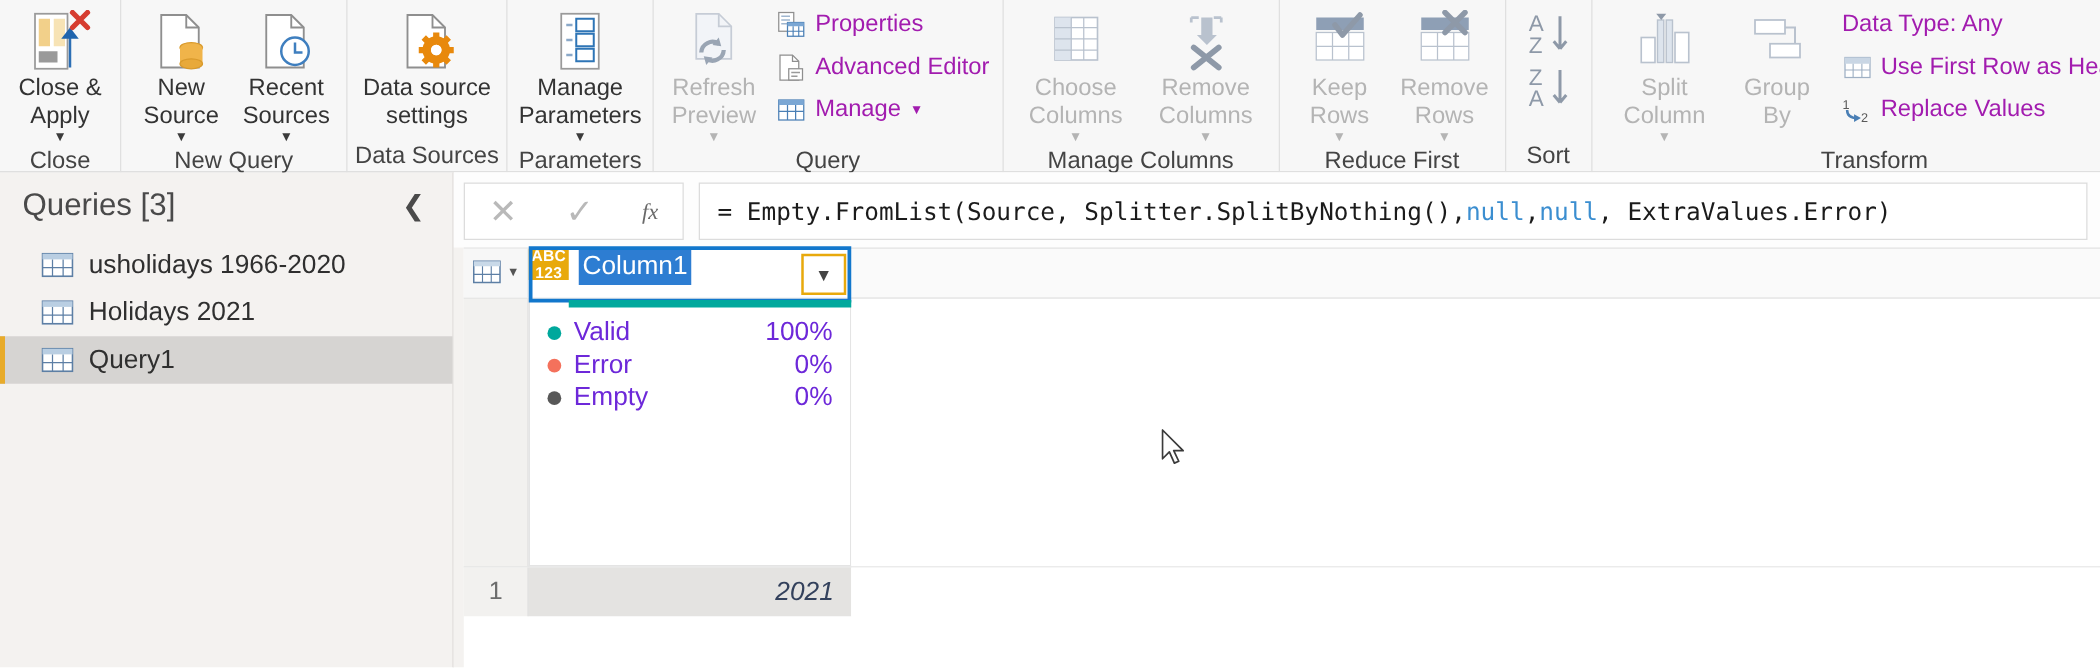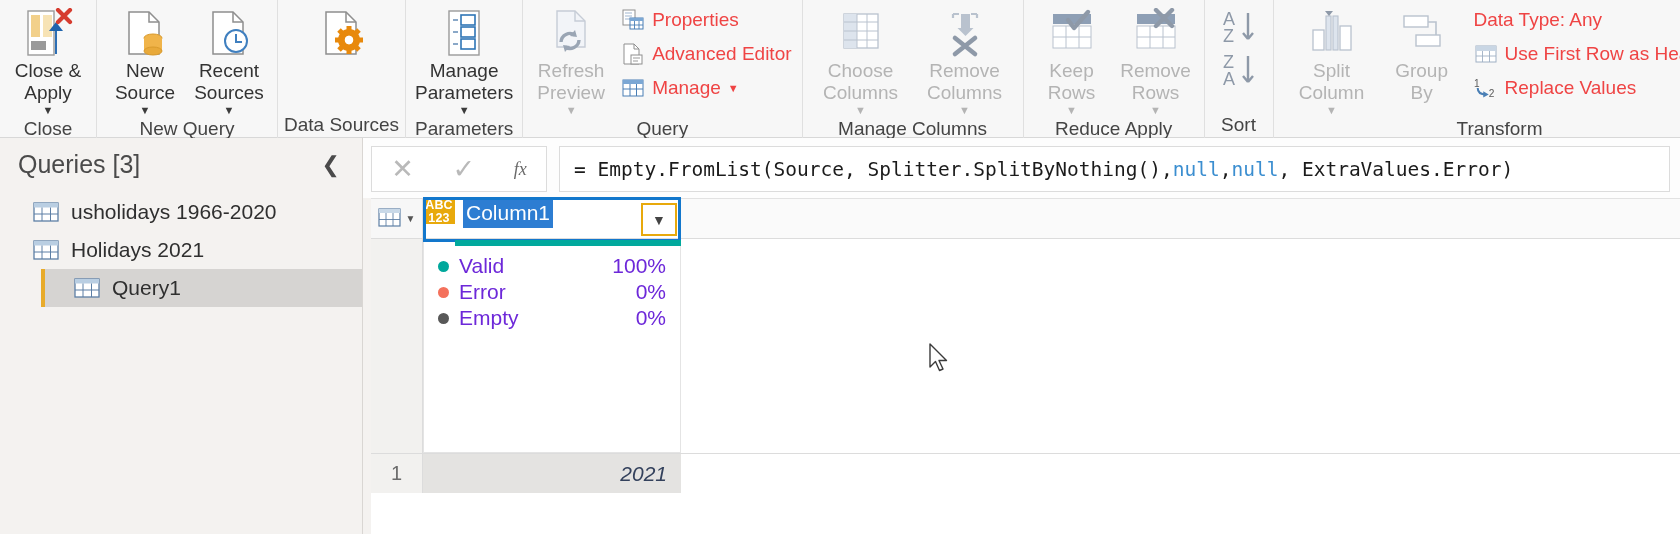--- a/index.html
+++ b/index.html
@@ -78,21 +78,21 @@
     padding-top: 2px;
     gap: 2px;
   }
   .smallbtn {
     display: flex;
     align-items: center;
     gap: 7px;
     height: 32px;
     padding: 0 4px;
     font-size: 19px;
-    color: #ef4444;
+    color: #a21caf;
     white-space: nowrap;
     cursor: default;
   }
   .smallbtn .sic {
     width: 24px; height: 24px;
     display: flex; align-items: center; justify-content: center;
     flex: 0 0 24px;
   }
 
   
@@ -111,21 +111,21 @@
   .queries-title { font-size: 25px; color: #4a4a4a; }
   .collapse-chev { font-size: 22px; color: #4a4a4a; padding: 0 6px; cursor: default; }
   .qlist { margin-top: 4px; }
   .qitem {
     display: flex; align-items: center; gap: 12px;
     height: 38px; padding-left: 29px;
     font-size: 21px; color: #2f2f2f;
     border-left: 4px solid transparent;
     cursor: default;
   }
-  .qitem.selected { background: #d6d4d2; border-left-color: #e8ab2b; margin-left: 41px; }
+  .qitem.selected { background: #d6d4d2; border-left-color: #e8ab2b; }
   .qicon { width: 26px; height: 22px; flex: 0 0 26px; }
 
   .main-pane { flex: 1; position: relative; background: #ffffff; }
 
   .fbar {
     display: flex; align-items: center;
     height: 60px;
     padding: 8px 10px 6px 8px;
     background: #fdfdfd;
   }
@@ -346,20 +346,22 @@
             <g fill="#e8890c">
               <circle cx="33" cy="32" r="11"></circle>
             </g>
             <circle cx="33" cy="32" r="4.2" fill="#fff"></circle>
             <g stroke="#e8890c" stroke-width="5">
               <path d="M33 18 v6 M33 40 v6 M19 32 h6 M41 32 h6 M23 22 l4 4 M39 38 l4 4 M43 22 l-4 4 M27 38 l-4 4"></path>
             </g>
             <circle cx="33" cy="32" r="4.2" fill="#fff"></circle>
           </svg>
         </span>
+        <span class="lbl">Data source
+settings</span>
       </div>
     </div>
     <div class="rgroup-title">Data Sources</div>
   </div>
 
   <div class="rgroup">
     <div class="rgroup-body">
       <div class="bigbtn w-wide">
         <span class="ic">
           <svg width="52" height="50" viewBox="0 0 52 50">
@@ -494,21 +496,21 @@
             <rect x="7" y="18" width="38" height="22" fill="#fff" stroke="#b9c2ce"></rect>
             <path d="M7 29 h38 M20 18 v22 M33 18 v22" stroke="#b9c2ce"></path>
             <path d="M26 2 l16 16 M42 2 l-16 16" stroke="#8e99a8" stroke-width="4.4" stroke-linecap="round"></path>
           </svg>
         </span>
         <span class="lbl">Remove
 Rows</span>
         <span class="caret-d" style="color:#b4b4b4">▼</span>
       </div>
     </div>
-    <div class="rgroup-title">Reduce Apply</div>
+    <div class="rgroup-title">Reduce First</div>
   </div>
 
   <div class="rgroup">
     <div class="rgroup-body">
       <div class="bigbtn" style="width:56px">
         <span class="ic" style="height:88px">
           <svg width="48" height="90" viewBox="0 0 48 90">
             <text x="8" y="20" font-family="Liberation Sans, sans-serif" font-size="18" fill="#8e99a8">A</text>
             <text x="8" y="37" font-family="Liberation Sans, sans-serif" font-size="18" fill="#8e99a8">Z</text>
             <path d="M33 8 v26 M33 34 l-5 -6 M33 34 l5 -6" stroke="#8e99a8" stroke-width="2.4" fill="none"></path>

